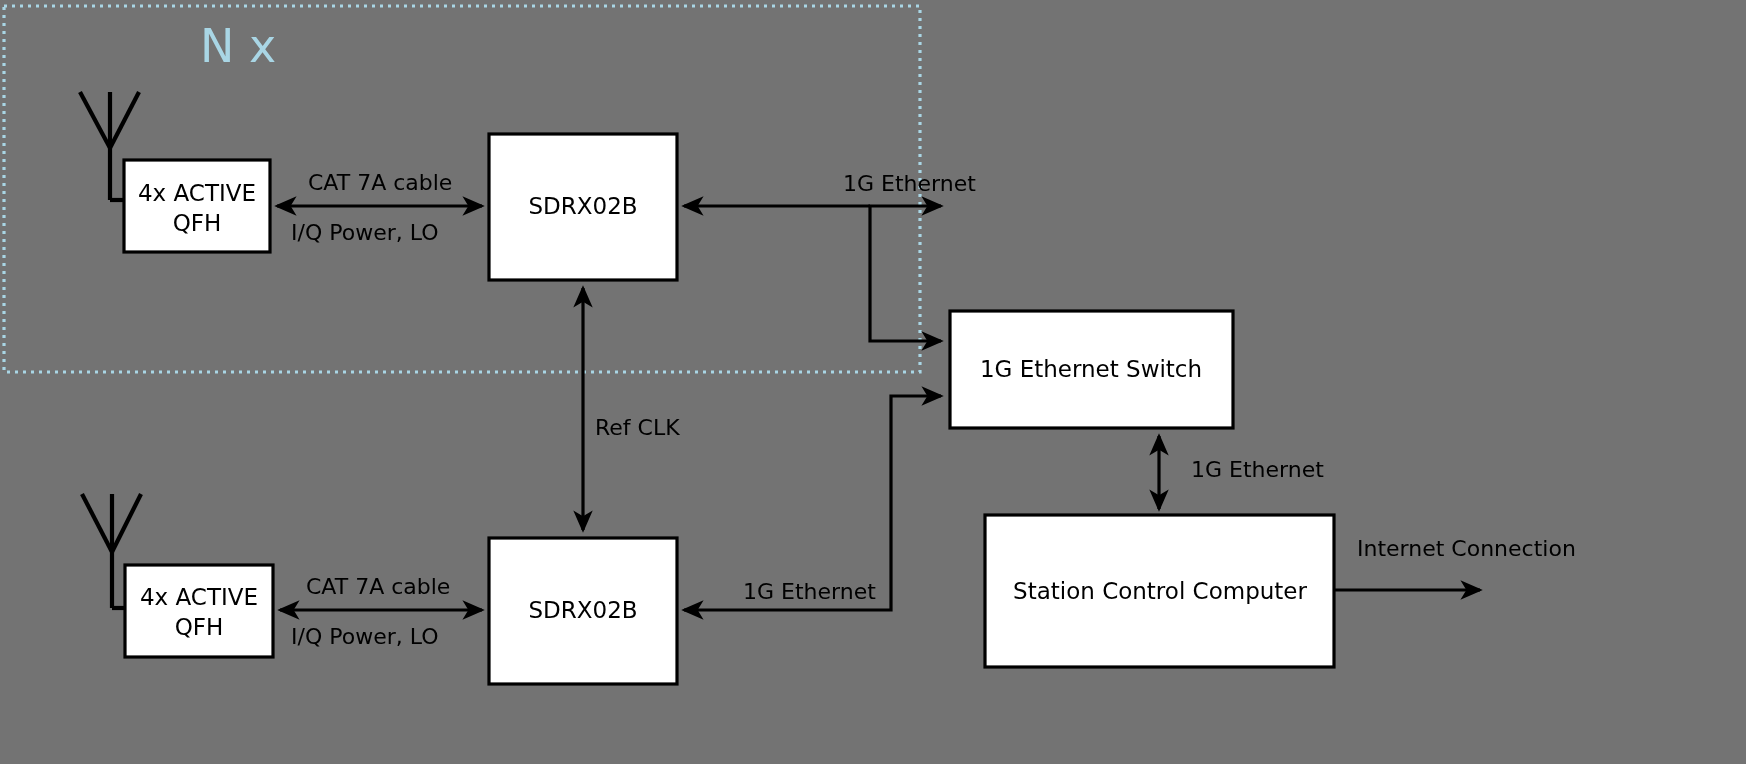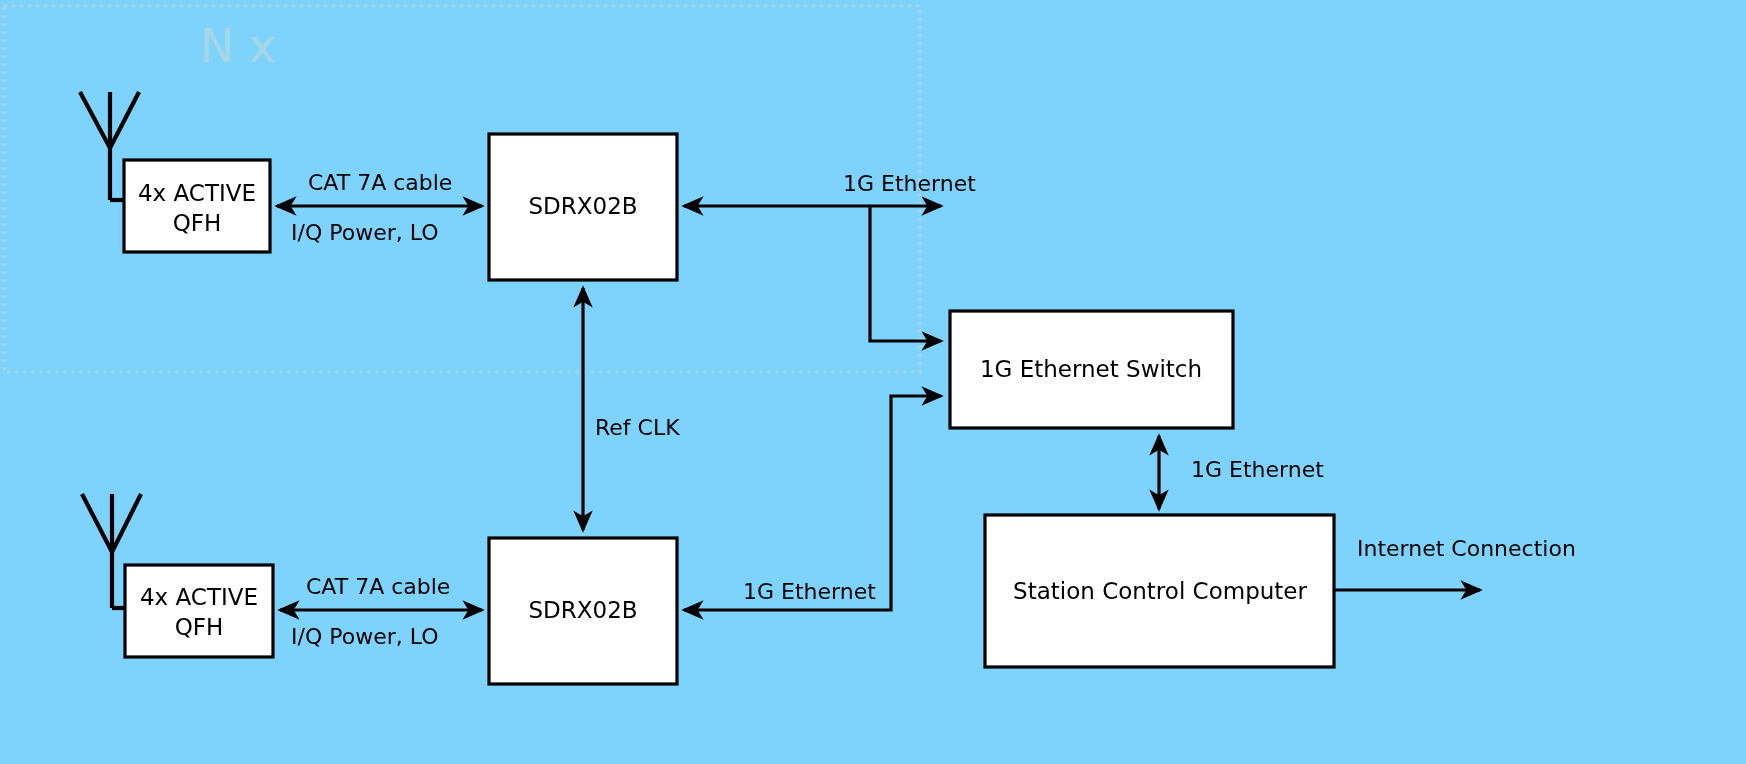--- a/index.html
+++ b/index.html
@@ -4,21 +4,21 @@
 <style>
   html, body {
     margin: 0;
     padding: 0;
     background: #ffffff;
   }
   #diagram-root {
     position: relative;
     width: 1746px;
     height: 764px;
-    background: #7dd3fc;
+    background: #737373;
     font-family: "DejaVu Sans", sans-serif;
     overflow: hidden;
     text-align: center;
   }
   svg.canvas {
     position: absolute;
     top: 0;
     left: 0;
     width: 1746px;
     height: 764px;

